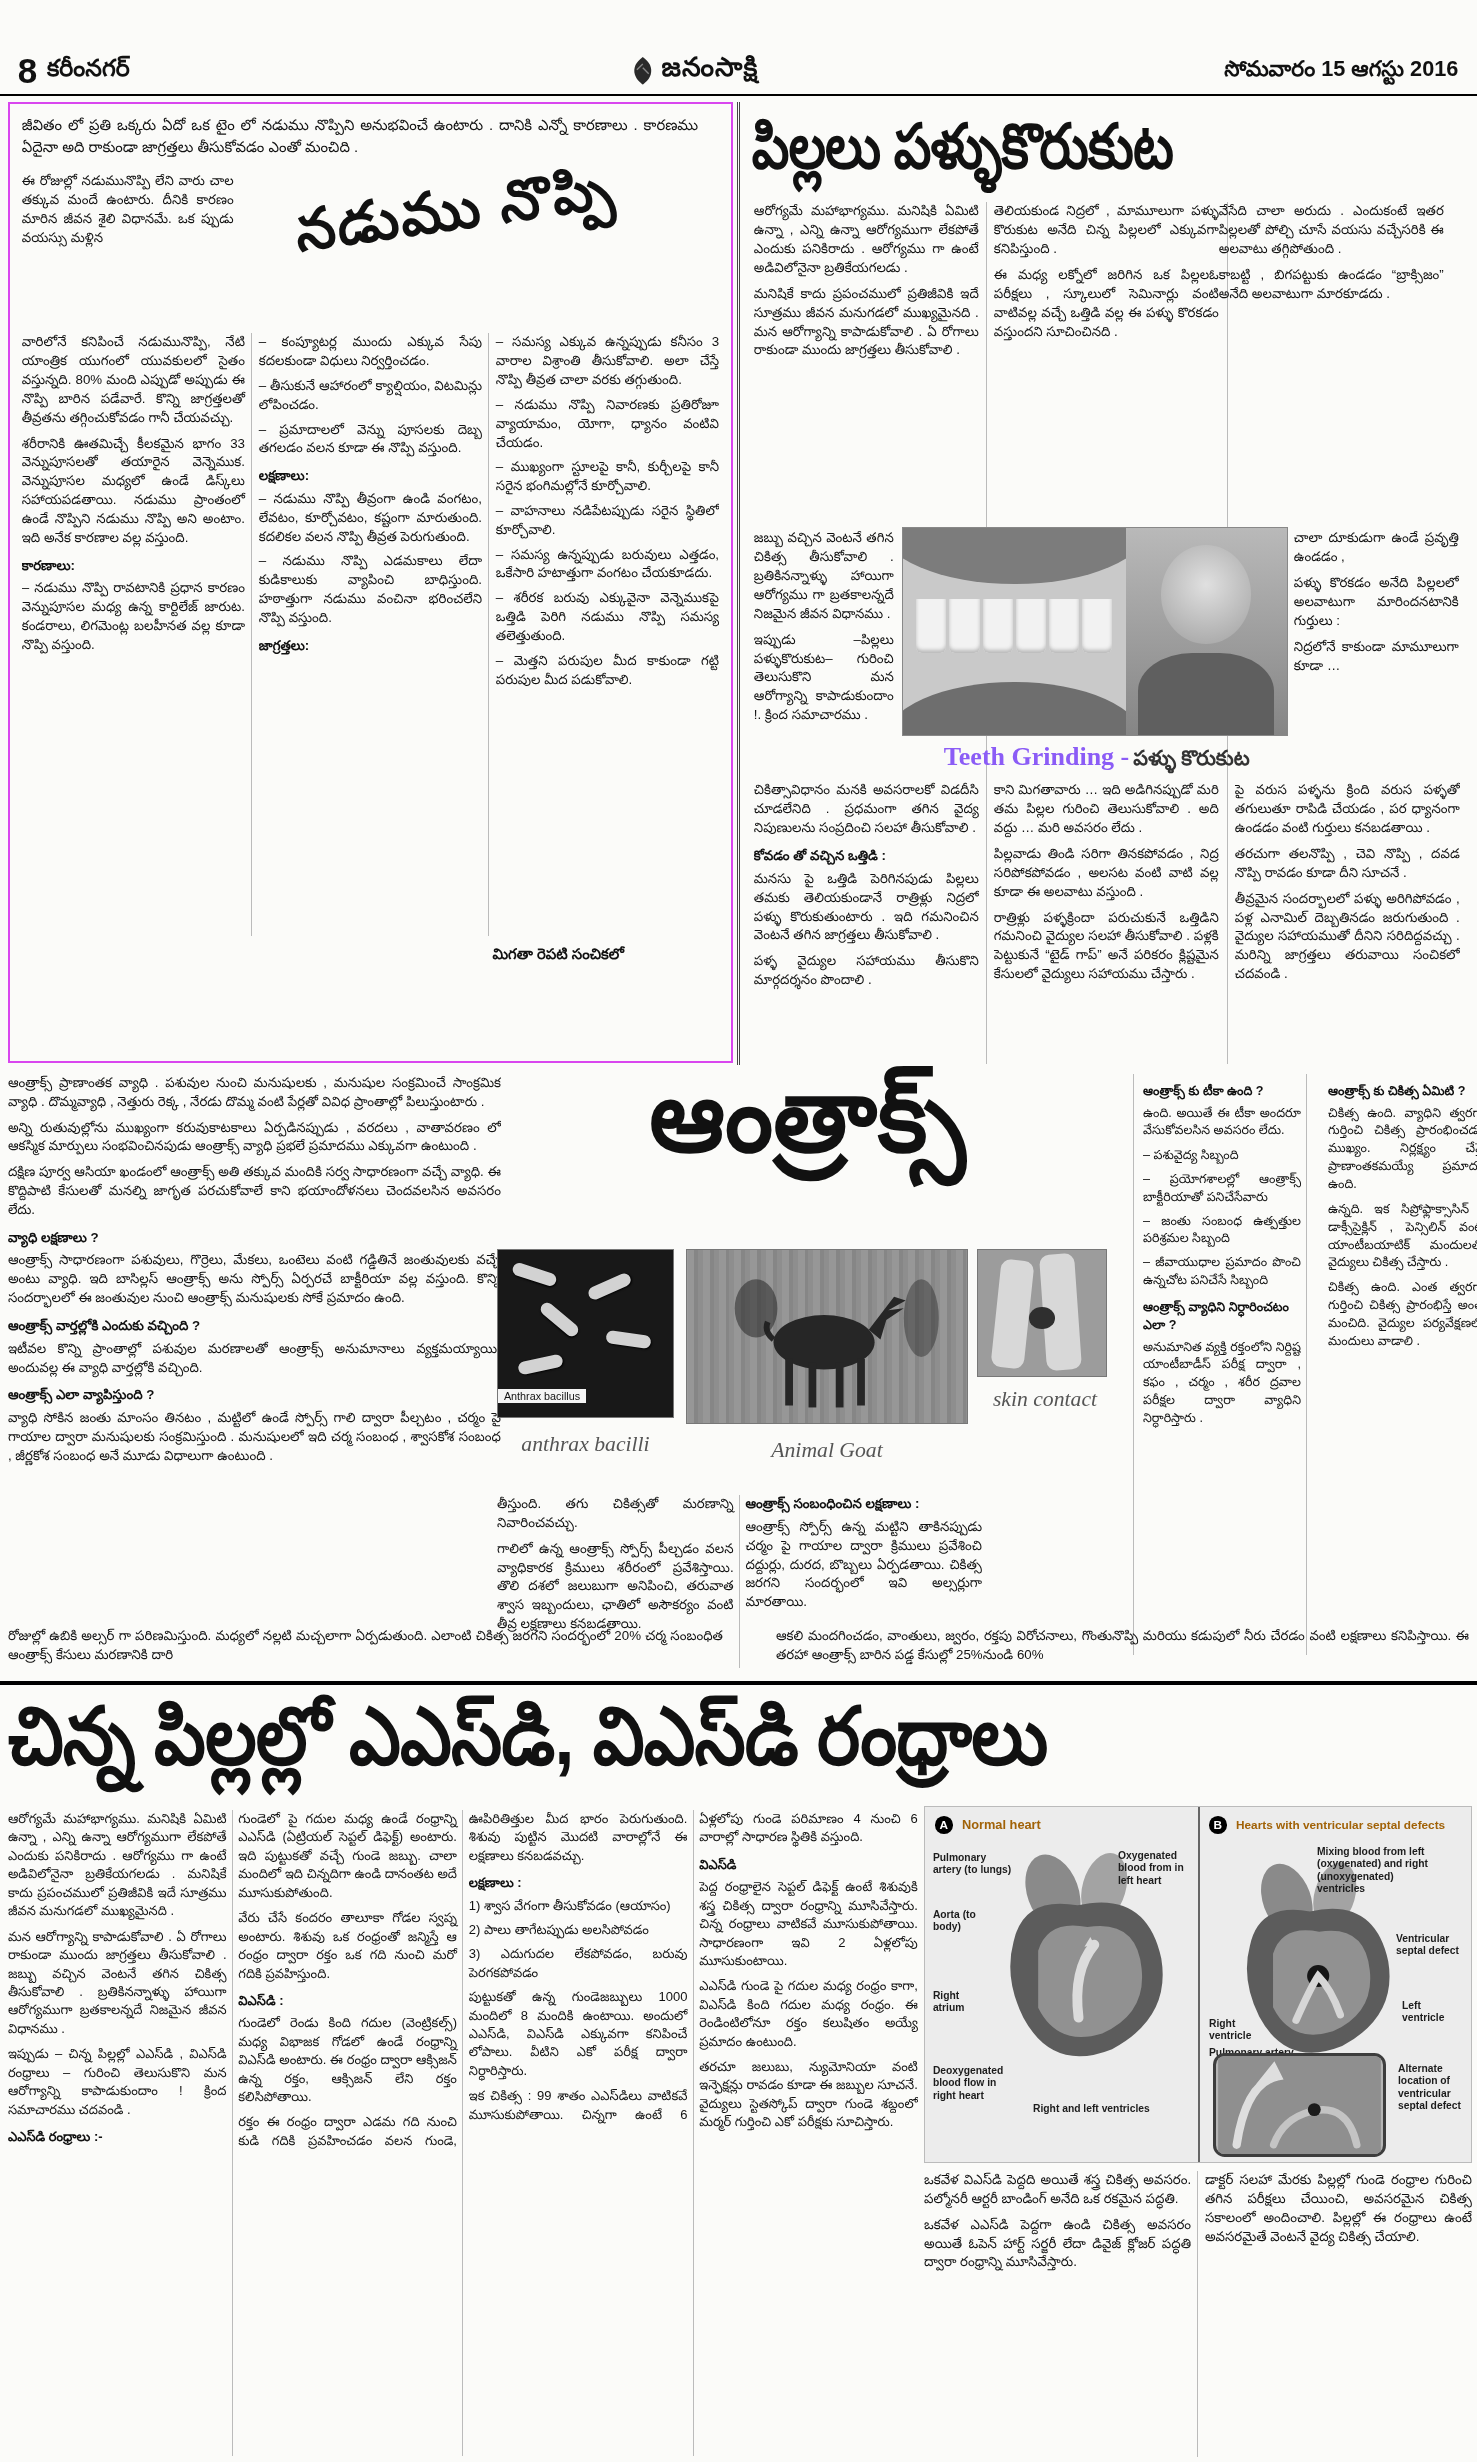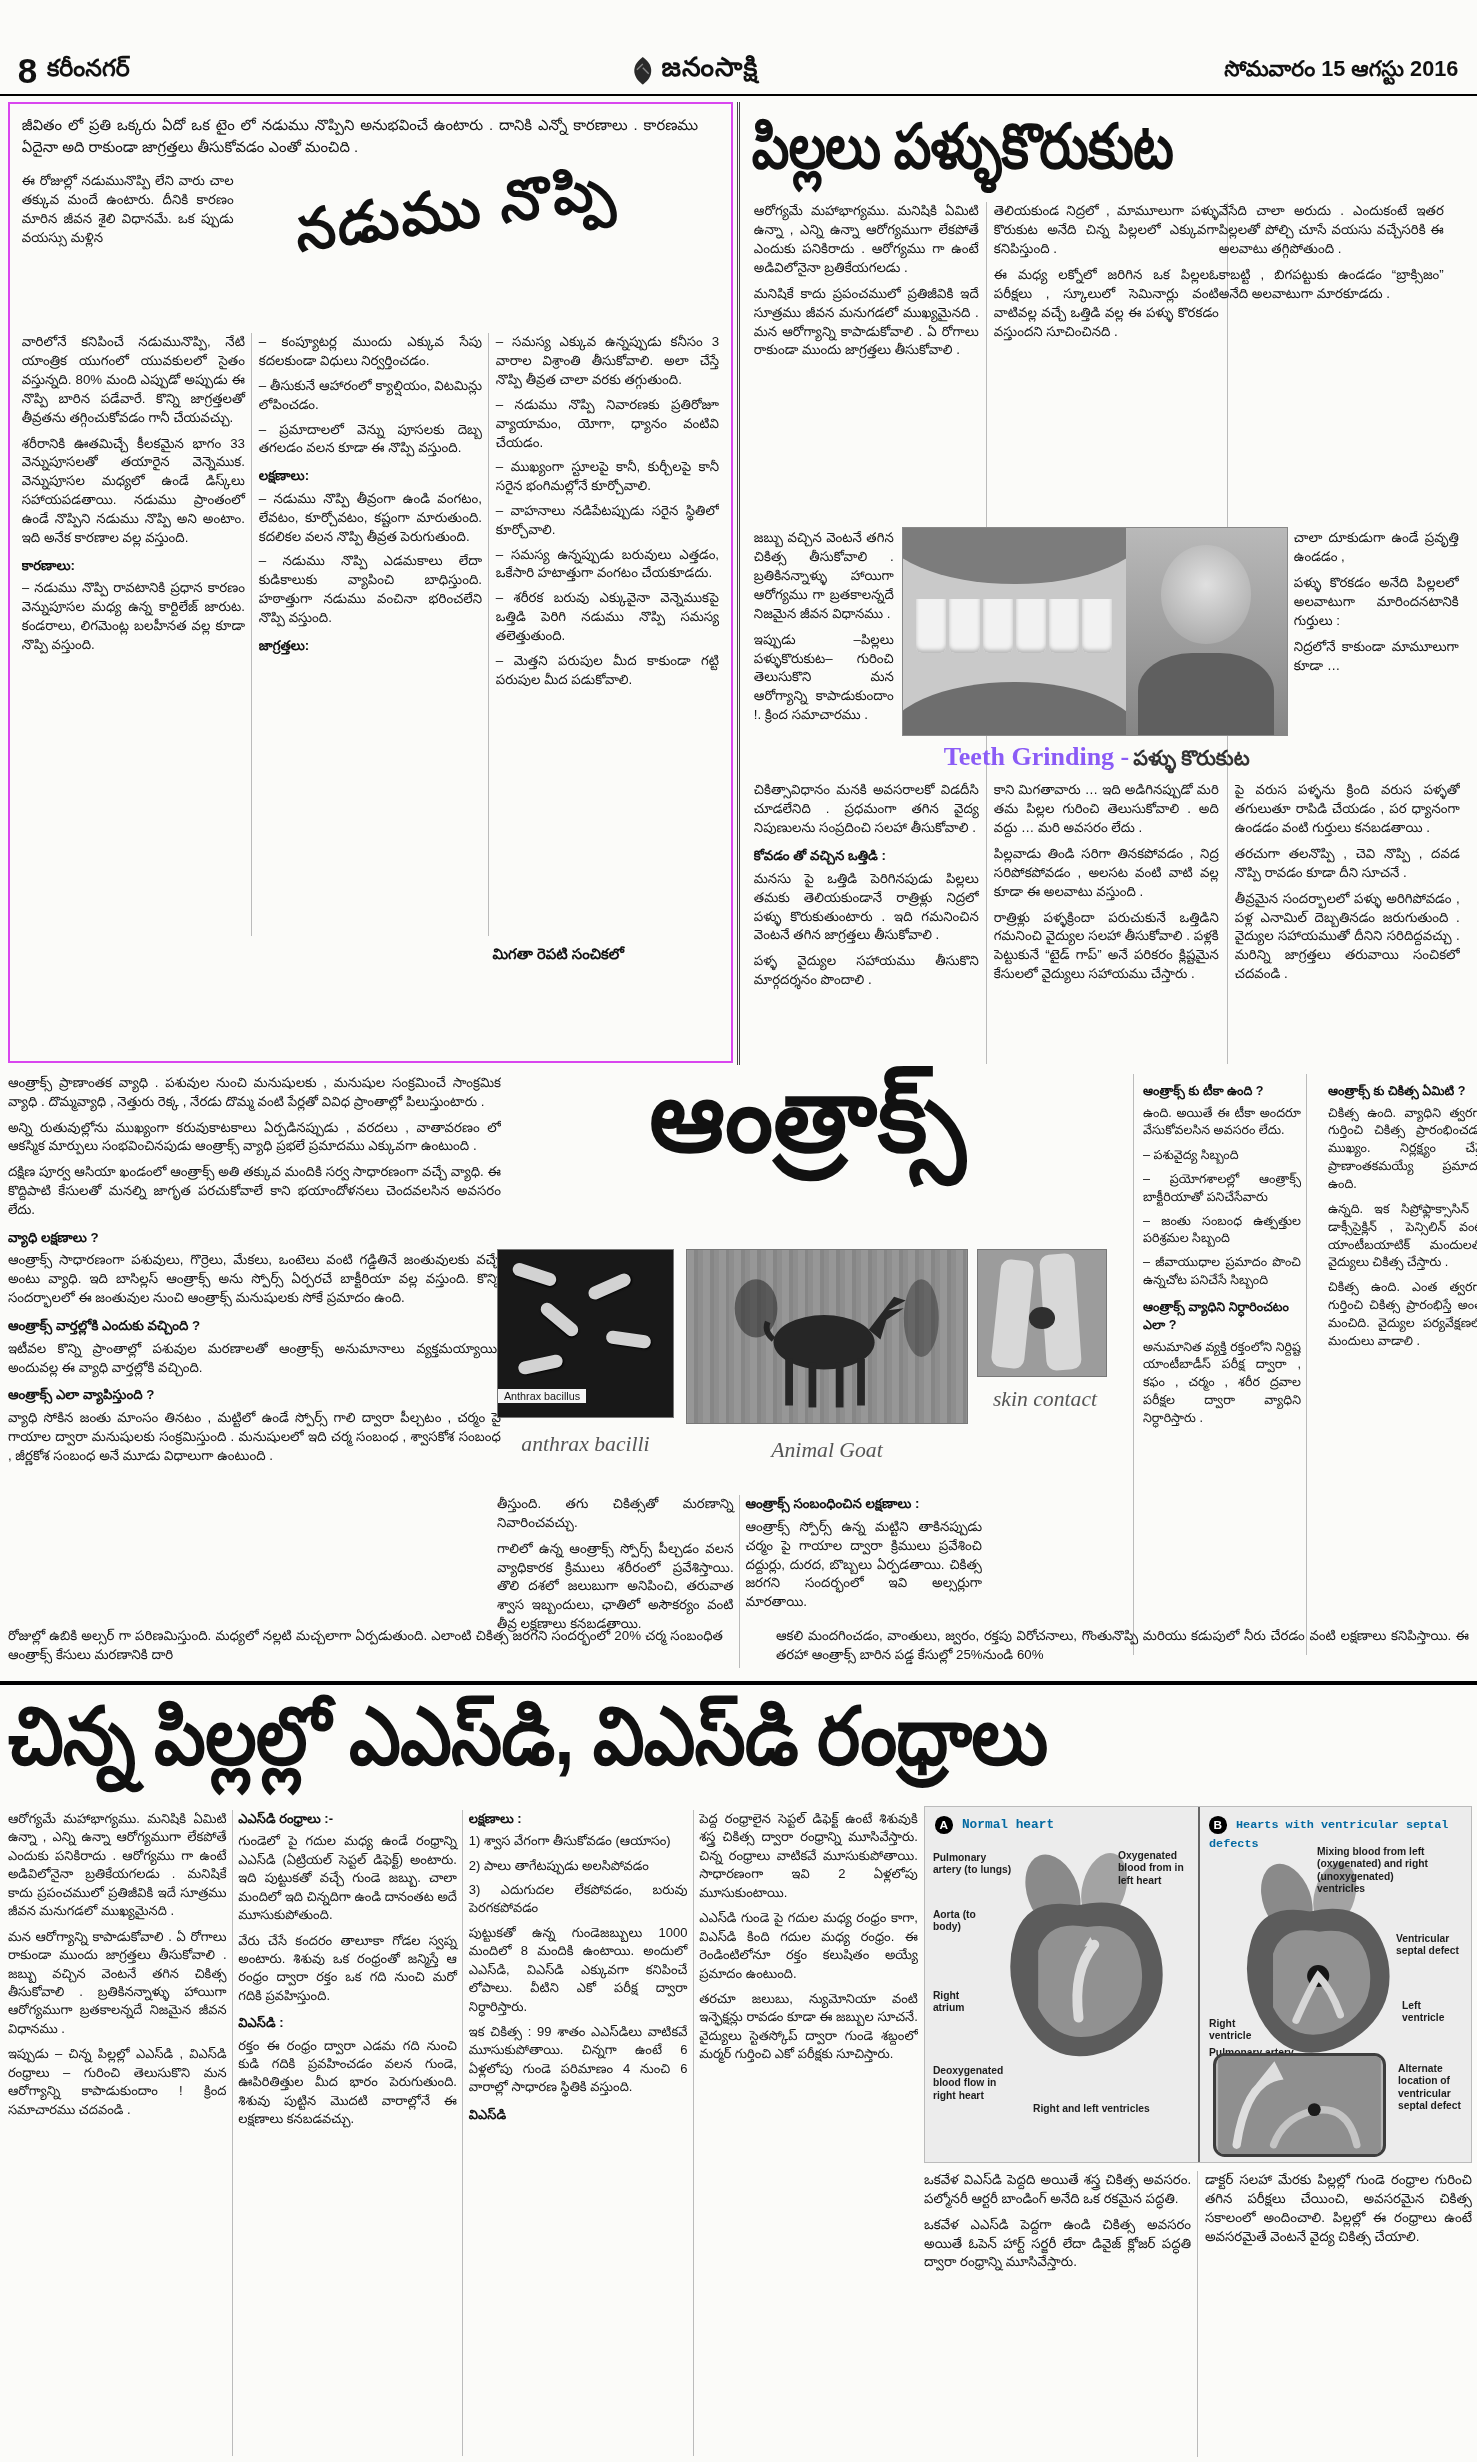--- a/index.html
+++ b/index.html
@@ -103,21 +103,21 @@
   .hv-below { position:absolute; left:924px; top:485px; width:548px; height:286px;
               column-count:2; column-gap:13.8px; column-rule:1px solid #bbb; }
 
   
   .diagram { position:absolute; left:924px; top:120px; width:548px; height:357px;
              background:#ececec; border:1px solid #bbb; }
   .dg-divider { position:absolute; left:273px; top:0; width:2px; height:100%; background:#666; }
   .dg-badge { display:inline-flex; width:17.7px; height:17.7px; border-radius:50%; background:#000;
               color:#fff; font-size:11.8px; font-weight:bold; align-items:center; justify-content:center;
               margin-right:4.9px; vertical-align:middle; }
-  .dg-title { font-size:12.8px; font-weight:bold; color:#0369a1; vertical-align:middle;font-family:Liberation Mono, monospace; }
+  .dg-title { font-size:12.8px; font-weight:bold; color:#a16207; vertical-align:middle; }
   .dg-titlebar { position:absolute; top:7.9px; }
   .dg-label { position:absolute; font-size:10.3px; font-weight:bold; color:#1c1c1c; line-height:1.2; }
   .dg-heart { position:absolute; }
   .dg-inset { position:absolute; left:288px; top:246px; width:173px; height:104px;
               border:3px solid #3d3d3d; border-radius:11.8px; background:#b5b5b5; overflow:hidden; }
 </style>
 </head>
 <body>
 
 <div class="abs header">
@@ -315,20 +315,21 @@
 <div class="abs hv-sec">
   <div class="hv-headline">చిన్న పిల్లల్లో ఎఎస్‌డి, విఎస్‌డి రంధ్రాలు</div>
   <div class="hv-cols txt clip">
       <div class="tx-p">ఆరోగ్యమే మహాభాగ్యము. మనిషికి ఏమిటి ఉన్నా , ఎన్ని ఉన్నా ఆరోగ్యముగా లేకపోతే ఎందుకు పనికిరాదు . ఆరోగ్యము గా ఉంటే అడివిలోనైనా బ్రతికేయగలడు . మనిషికే కాదు ప్రపంచములో ప్రతిజీవికి ఇదే సూత్రము జీవన మనుగడలో ముఖ్యమైనది .</div>
       <div class="tx-p">మన ఆరోగ్యాన్ని కాపాడుకోవాలి . ఏ రోగాలు రాకుండా ముందు జాగ్రత్తలు తీసుకోవాలి . జబ్బు వచ్చిన వెంటనే తగిన చికిత్స తీసుకోవాలి . బ్రతికినన్నాళ్ళు హాయిగా ఆరోగ్యముగా బ్రతకాలన్నదే నిజమైన జీవన విధానము .</div>
       <div class="tx-p">ఇప్పుడు – చిన్న పిల్లల్లో ఎఎస్‌డి , విఎస్‌డి రంధ్రాలు – గురించి తెలుసుకొని మన ఆరోగ్యాన్ని కాపాడుకుందాం ! క్రింద సమాచారము చదవండి .</div>
       <div class="tx-h">ఎఎస్‌డి రంధ్రాలు :-</div>
       <div class="tx-p">గుండెలో పై గదుల మధ్య ఉండే రంధ్రాన్ని ఎఎస్‌డి (ఏట్రియల్ సెప్టల్ డిఫెక్ట్) అంటారు. ఇది పుట్టుకతో వచ్చే గుండె జబ్బు. చాలా మందిలో ఇది చిన్నదిగా ఉండి దానంతట అదే మూసుకుపోతుంది.</div>
       <div class="tx-p">వేరు చేసే కందరం తాలూకా గోడల స్వప్న అంటారు. శిశువు ఒక రంధ్రంతో జన్మిస్తే ఆ రంధ్రం ద్వారా రక్తం ఒక గది నుంచి మరో గదికి ప్రవహిస్తుంది.</div>
       <div class="tx-h">విఎస్‌డి :</div>
+      <div class="tx-p">గుండెలో రెండు కింది గదుల (వెంట్రికల్స్) మధ్య విభాజక గోడలో ఉండే రంధ్రాన్ని విఎస్‌డి అంటారు. ఈ రంధ్రం ద్వారా ఆక్సిజన్ ఉన్న రక్తం, ఆక్సిజన్ లేని రక్తం కలిసిపోతాయి.</div>
       <div class="tx-p">రక్తం ఈ రంధ్రం ద్వారా ఎడమ గది నుంచి కుడి గదికి ప్రవహించడం వలన గుండె, ఊపిరితిత్తుల మీద భారం పెరుగుతుంది. శిశువు పుట్టిన మొదటి వారాల్లోనే ఈ లక్షణాలు కనబడవచ్చు.</div>
       <div class="tx-h">లక్షణాలు :</div>
       <div class="tx-b">1) శ్వాస వేగంగా తీసుకోవడం (ఆయాసం)</div>
       <div class="tx-b">2) పాలు తాగేటప్పుడు అలసిపోవడం</div>
       <div class="tx-b">3) ఎదుగుదల లేకపోవడం, బరువు పెరగకపోవడం</div>
       <div class="tx-p">పుట్టుకతో ఉన్న గుండెజబ్బులు 1000 మందిలో 8 మందికి ఉంటాయి. అందులో ఎఎస్‌డి, విఎస్‌డి ఎక్కువగా కనిపించే లోపాలు. వీటిని ఎకో పరీక్ష ద్వారా నిర్ధారిస్తారు.</div>
       <div class="tx-p">ఇక చికిత్స : 99 శాతం ఎఎస్‌డిలు వాటికవే మూసుకుపోతాయి. చిన్నగా ఉంటే 6 ఏళ్లలోపు గుండె పరిమాణం 4 నుంచి 6 వారాల్లో సాధారణ స్థితికి వస్తుంది.</div>
       <div class="tx-h">విఎస్‌డి</div>
       <div class="tx-p">పెద్ద రంధ్రాలైన సెప్టల్ డిఫెక్ట్ ఉంటే శిశువుకి శస్త్ర చికిత్స ద్వారా రంధ్రాన్ని మూసివేస్తారు. చిన్న రంధ్రాలు వాటికవే మూసుకుపోతాయి. సాధారణంగా ఇవి 2 ఏళ్లలోపు మూసుకుంటాయి.</div>
       <div class="tx-p">ఎఎస్‌డి గుండె పై గదుల మధ్య రంధ్రం కాగా, విఎస్‌డి కింది గదుల మధ్య రంధ్రం. ఈ రెండింటిలోనూ రక్తం కలుషితం అయ్యే ప్రమాదం ఉంటుంది.</div>

